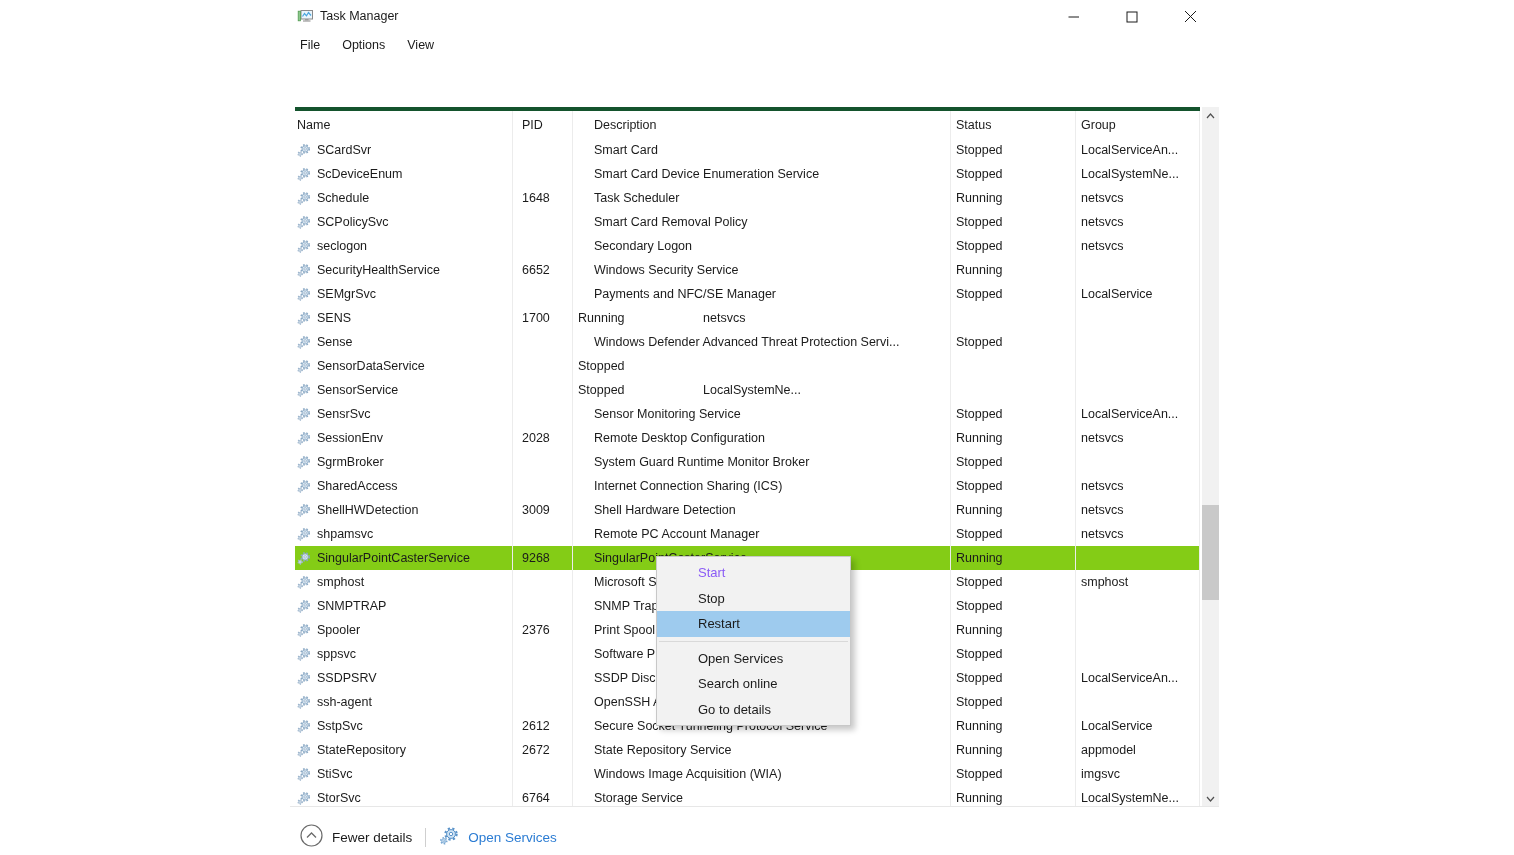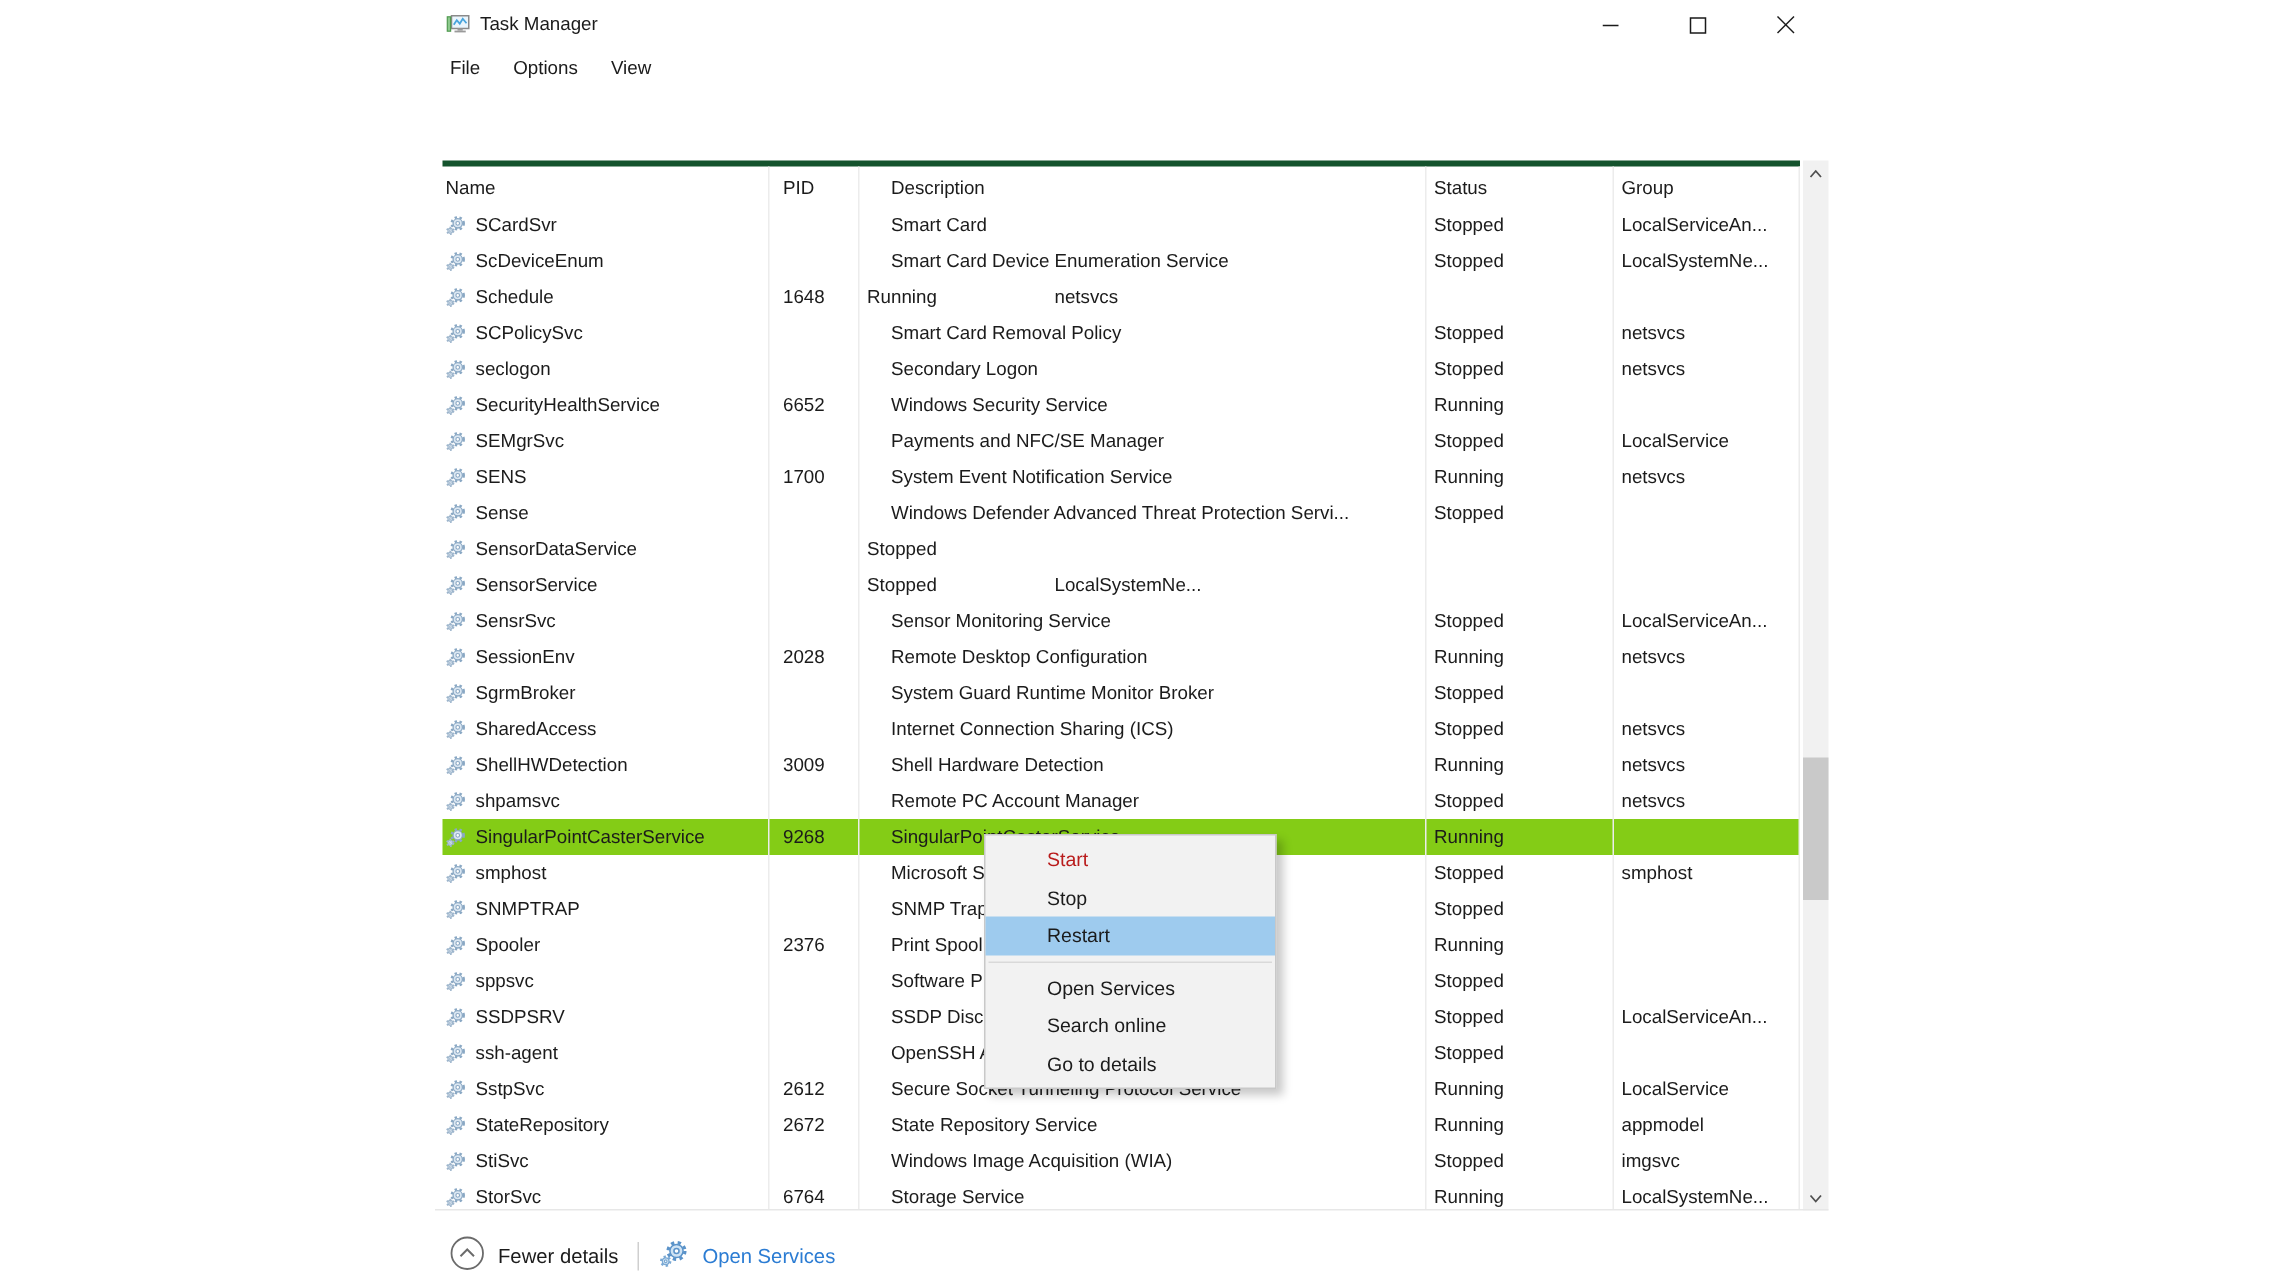--- a/index.html
+++ b/index.html
@@ -57,21 +57,21 @@
   .footer { position:absolute; left:0; top:822px; height:30px; display:flex; align-items:center; font-size:13.5px; }
   .fewer { display:flex; align-items:center; gap:9px; margin-left:10px; }
   .vsep { width:1px; height:19px; background:#cfcfcf; margin:0 13px; }
   .open-services { display:flex; align-items:center; gap:7px; color:#2b7cd3; }
 
   
   .ctxmenu { position:absolute; left:366px; top:556px; width:195px; padding:3px 0;
              background:#f2f2f2; border:1px solid #c8c8c8;
              box-shadow:4px 4px 6px rgba(0,0,0,0.22); z-index:20; font-size:13px; }
   .ctx-item { height:25.5px; display:flex; align-items:center; padding-left:41px; }
-  .ctx-item.disabled { color:#b91c1c; }
+  .ctx-item.disabled { color:#8b5cf6; }
   .ctx-item.highlighted { background:#9ecbee; }
   .ctx-sep { height:1px; background:#d9d9d9; margin:4px 2px; }
 </style>
 </head>
 <body>
 
 <div class="window">
 
   <div class="titlebar">
     <span class="app-icon">
@@ -171,20 +171,21 @@
           <circle cx="8.7" cy="6.3" r="3.3" fill="#dbe7f2" stroke="#8aa8c4" stroke-width="0.9"></circle>
           <circle cx="8.7" cy="6.3" r="1.3" fill="#fff" stroke="#8aa8c4" stroke-width="0.8"></circle>
           <circle cx="3.4" cy="11.6" r="2.3" fill="none" stroke="#9db5cc" stroke-width="1.3" stroke-dasharray="1.2 1.3"></circle>
           <circle cx="3.4" cy="11.6" r="1.7" fill="#e3edf6" stroke="#9db5cc" stroke-width="0.8"></circle>
           <circle cx="3.4" cy="11.6" r="0.7" fill="#fff" stroke="#9db5cc" stroke-width="0.7"></circle>
         </svg>
       </span>
       <span class="txt">Schedule</span>
     </div>
     <div class="c pid">1648</div>
+    <div class="c desc">Task Scheduler</div>
     <div class="c status">Running</div>
     <div class="c group">netsvcs</div>
   </div>
         <div class="row">
     <div class="c name">
       <span class="gear">
         <svg width="15" height="15" viewBox="0 0 16 16">
           <circle cx="8.7" cy="6.3" r="4.3" fill="none" stroke="#8aa8c4" stroke-width="1.7" stroke-dasharray="1.7 1.8"></circle>
           <circle cx="8.7" cy="6.3" r="3.3" fill="#dbe7f2" stroke="#8aa8c4" stroke-width="0.9"></circle>
           <circle cx="8.7" cy="6.3" r="1.3" fill="#fff" stroke="#8aa8c4" stroke-width="0.8"></circle>
@@ -265,21 +266,20 @@
           <circle cx="8.7" cy="6.3" r="3.3" fill="#dbe7f2" stroke="#8aa8c4" stroke-width="0.9"></circle>
           <circle cx="8.7" cy="6.3" r="1.3" fill="#fff" stroke="#8aa8c4" stroke-width="0.8"></circle>
           <circle cx="3.4" cy="11.6" r="2.3" fill="none" stroke="#9db5cc" stroke-width="1.3" stroke-dasharray="1.2 1.3"></circle>
           <circle cx="3.4" cy="11.6" r="1.7" fill="#e3edf6" stroke="#9db5cc" stroke-width="0.8"></circle>
           <circle cx="3.4" cy="11.6" r="0.7" fill="#fff" stroke="#9db5cc" stroke-width="0.7"></circle>
         </svg>
       </span>
       <span class="txt">SENS</span>
     </div>
     <div class="c pid">1700</div>
-    <div class="c desc">System Event Notification Service</div>
     <div class="c status">Running</div>
     <div class="c group">netsvcs</div>
   </div>
         <div class="row">
     <div class="c name">
       <span class="gear">
         <svg width="15" height="15" viewBox="0 0 16 16">
           <circle cx="8.7" cy="6.3" r="4.3" fill="none" stroke="#8aa8c4" stroke-width="1.7" stroke-dasharray="1.7 1.8"></circle>
           <circle cx="8.7" cy="6.3" r="3.3" fill="#dbe7f2" stroke="#8aa8c4" stroke-width="0.9"></circle>
           <circle cx="8.7" cy="6.3" r="1.3" fill="#fff" stroke="#8aa8c4" stroke-width="0.8"></circle>

